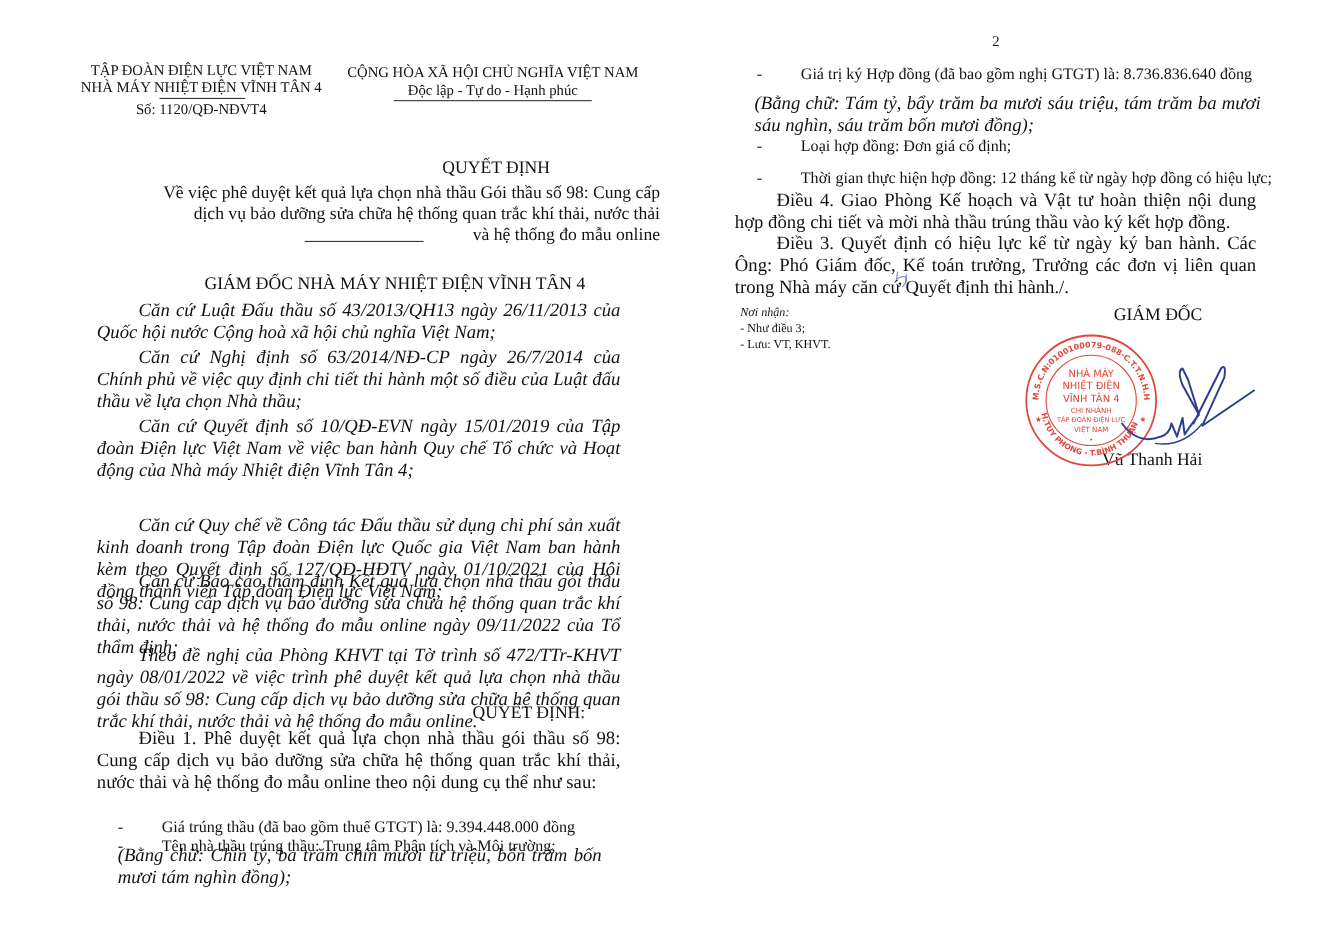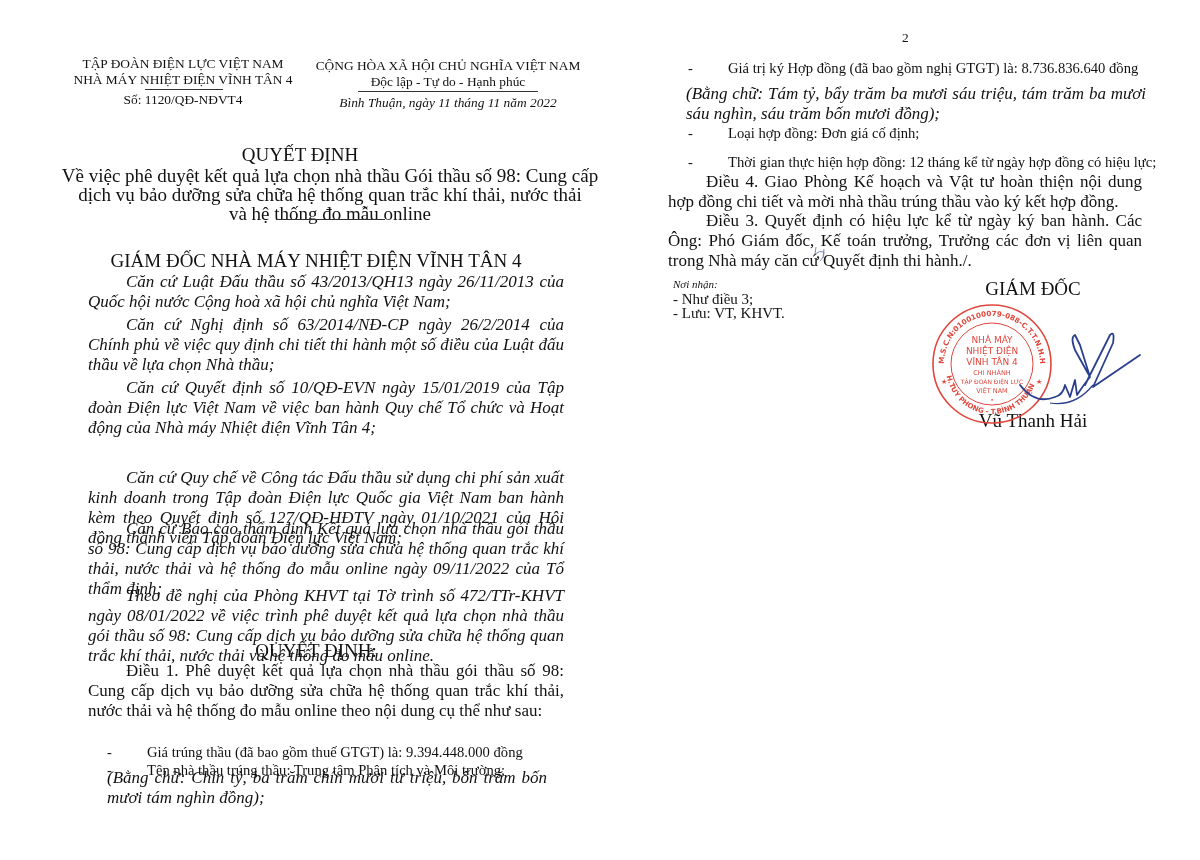--- a/index.html
+++ b/index.html
@@ -10,62 +10,61 @@
     position: relative;
   }
   .page { position: absolute; top: 0; height: 860px; }
   .page-left { left: 0; width: 600px; }
   .page-right { left: 600px; width: 600px; }
   .abs { position: absolute; white-space: nowrap; }
   .c { text-align: center; }
   .b { font-weight: normal; }
   .i { font-style: italic; }
   .f13 { font-size: 13.4px; }
-  .f14 { font-size: 19px; }
+  .f14 { font-size: 16px; text-align: right; }
   .para {
     position: absolute; font-size: 17px; line-height: 20px;
     text-align: justify; text-align-last: left; white-space: normal;
   }
   .para.i { font-style: italic; }
   .indent { text-indent: 38px; }
   .uline { position: absolute; height: 1px; background: #333; }
   .bullet { position: absolute; font-size: 14.6px; white-space: nowrap; }
   .bullet .dash { display: inline-block; width: 40px; }
-  .recip { position: absolute; font-size: 15px; line-height: 14px; white-space: nowrap; }
+  .recip { position: absolute; font-size: 11px; line-height: 14px; white-space: nowrap; }
   .stamp { position: absolute; left: 930px; top: 302px; width: 124px; height: 124px; }
   .sig { position: absolute; left: 1015px; top: 325px; width: 130px; height: 95px; }
   .mark { position: absolute; left: 812px; top: 244px; width: 20px; height: 22px; }
 </style>
 </head>
 <body>
 
 <div class="page page-left">
 
   <div class="abs c f13" style="left:68px; top:56px; width:230px;">TẬP ĐOÀN ĐIỆN LỰC VIỆT NAM</div>
   <div class="abs c f13 b" style="left:68px; top:72px; width:230px;text-align:center;">NHÀ MÁY NHIỆT ĐIỆN VĨNH TÂN 4</div>
   <div class="uline" style="left:145px; top:89px; width:78px;"></div>
   <div class="abs c f13" style="left:68px; top:92px; width:230px;">Số: 1120/QĐ-NĐVT4</div>
 
   <div class="abs c f13 b" style="left:303px; top:58px; width:290px;">CỘNG HÒA XÃ HỘI CHỦ NGHĨA VIỆT NAM</div>
   <div class="abs c f13 b" style="left:303px; top:74px; width:290px;">Độc lập - Tự do - Hạnh phúc</div>
   <div class="uline" style="left:358px; top:91px; width:180px;"></div>
-  <div class="abs c f13 i" style="left:303px; top:95px; width:290px;">Bình Thuận, ngày 11 tháng 11 năm 2022</div>
 
   <div class="abs c f14 b" style="left:100px; top:144px; width:400px;">QUYẾT ĐỊNH</div>
   <div class="abs c f14 b" style="left:60px; top:166px; width:540px; line-height:19px;">
     <div>Về việc phê duyệt kết quả lựa chọn nhà thầu Gói thầu số 98: Cung cấp</div>
     <div>dịch vụ bảo dưỡng sửa chữa hệ thống quan trắc khí thải, nước thải</div>
     <div>và hệ thống đo mẫu online</div>
   </div>
   <div class="uline" style="left:277px; top:219px; width:108px;"></div>
 
   <div class="abs c f14 b" style="left:100px; top:250px; width:432px;">GIÁM ĐỐC NHÀ MÁY NHIỆT ĐIỆN VĨNH TÂN 4</div>
 
   <div class="para i indent" style="left:88px; top:272px; width:476px;">Căn cứ Luật Đấu thầu số 43/2013/QH13 ngày 26/11/2013 của Quốc hội nước Cộng hoà xã hội chủ nghĩa Việt Nam;</div>
-  <div class="para i indent" style="left:88px; top:315px; width:476px;">Căn cứ Nghị định số 63/2014/NĐ-CP ngày 26/2/2014 của Chính phủ về việc quy định chi tiết thi hành một số điều của Luật đấu thầu về lựa chọn Nhà thầu;</div>
+  <div class="para i indent" style="left:88px; top:315px; width:476px;">Căn cứ Nghị định số 63/2014/NĐ-CP ngày 26/7/2014 của Chính phủ về việc quy định chi tiết thi hành một số điều của Luật đấu thầu về lựa chọn Nhà thầu;</div>
   <div class="para i indent" style="left:88px; top:378px; width:476px;">Căn cứ Quyết định số 10/QĐ-EVN ngày 15/01/2019 của Tập đoàn Điện lực Việt Nam về việc ban hành Quy chế Tổ chức và Hoạt động của Nhà máy Nhiệt điện Vĩnh Tân 4;</div>
   <div class="para i indent" style="left:88px; top:436px; width:476px;margin-top:32px;">Căn cứ Quy chế về Công tác Đấu thầu sử dụng chi phí sản xuất kinh doanh trong Tập đoàn Điện lực Quốc gia Việt Nam ban hành kèm theo Quyết định số 127/QĐ-HĐTV ngày 01/10/2021 của Hội đồng thành viên Tập đoàn Điện lực Việt Nam;</div>
   <div class="para i indent" style="left:88px; top:519px; width:476px;">Căn cứ Báo cáo thẩm định Kết quả lựa chọn nhà thầu gói thầu số 98: Cung cấp dịch vụ bảo dưỡng sửa chữa hệ thống quan trắc khí thải, nước thải và hệ thống đo mẫu online ngày 09/11/2022 của Tổ thẩm định;</div>
   <div class="para i indent" style="left:88px; top:586px; width:476px;">Theo đề nghị của Phòng KHVT tại Tờ trình số 472/TTr-KHVT ngày 08/01/2022 về việc trình phê duyệt kết quả lựa chọn nhà thầu gói thầu số 98: Cung cấp dịch vụ bảo dưỡng sửa chữa hệ thống quan trắc khí thải, nước thải và hệ thống đo mẫu online.</div>
 
   <div class="abs c f14 b" style="left:100px; top:640px; width:432px;">QUYẾT ĐỊNH:</div>
 
   <div class="para indent" style="left:88px; top:661px; width:476px;"><span class="b">Điều 1</span><span>. Phê duyệt kết quả lựa chọn nhà thầu gói thầu số 98: Cung cấp dịch vụ bảo dưỡng sửa chữa hệ thống quan trắc khí thải, nước thải và hệ thống đo mẫu online theo nội dung cụ thể như sau:</span></div>
 
   <div class="bullet" style="left:107px; top:722px;margin-top:40px;"><span class="dash">-</span><span>Tên nhà thầu trúng thầu: Trung tâm Phân tích và Môi trường;</span></div>

